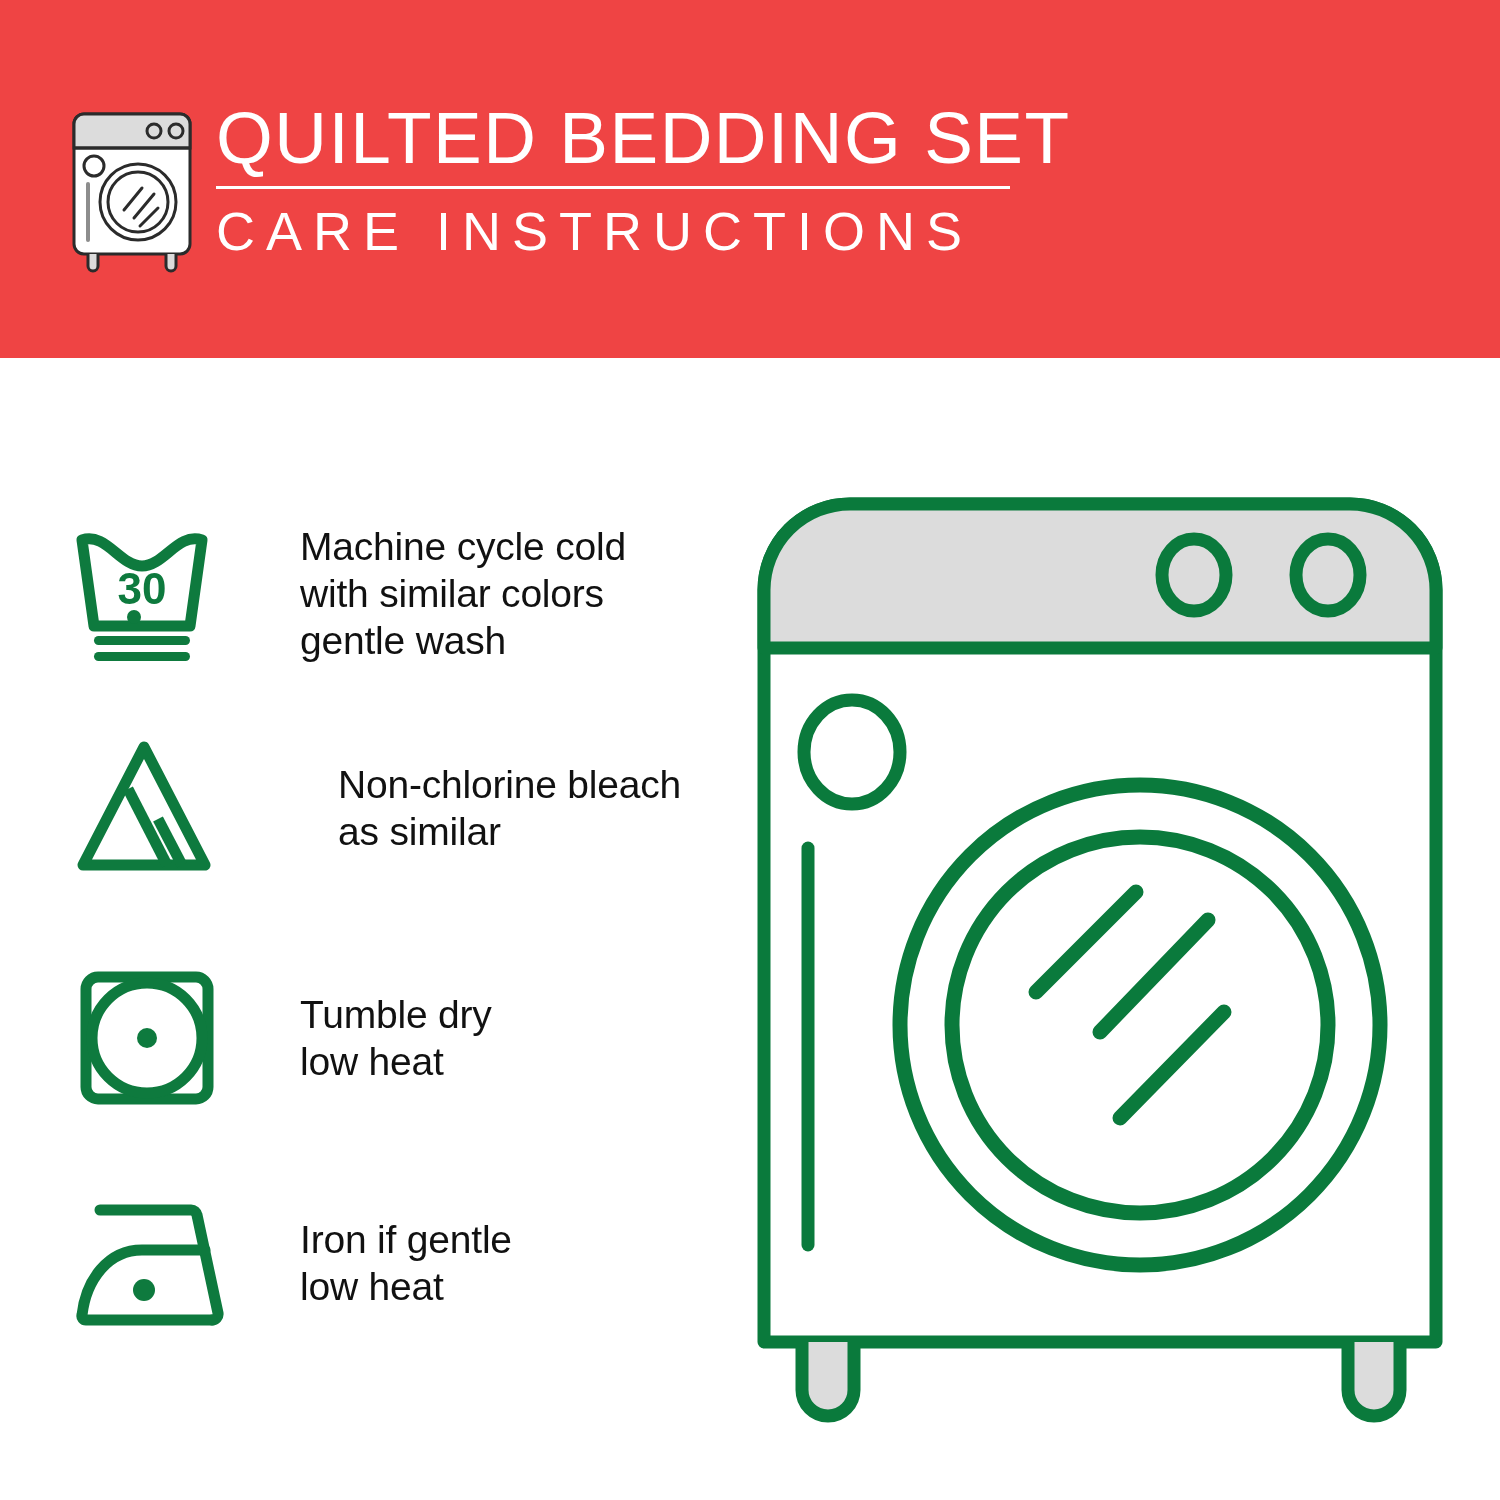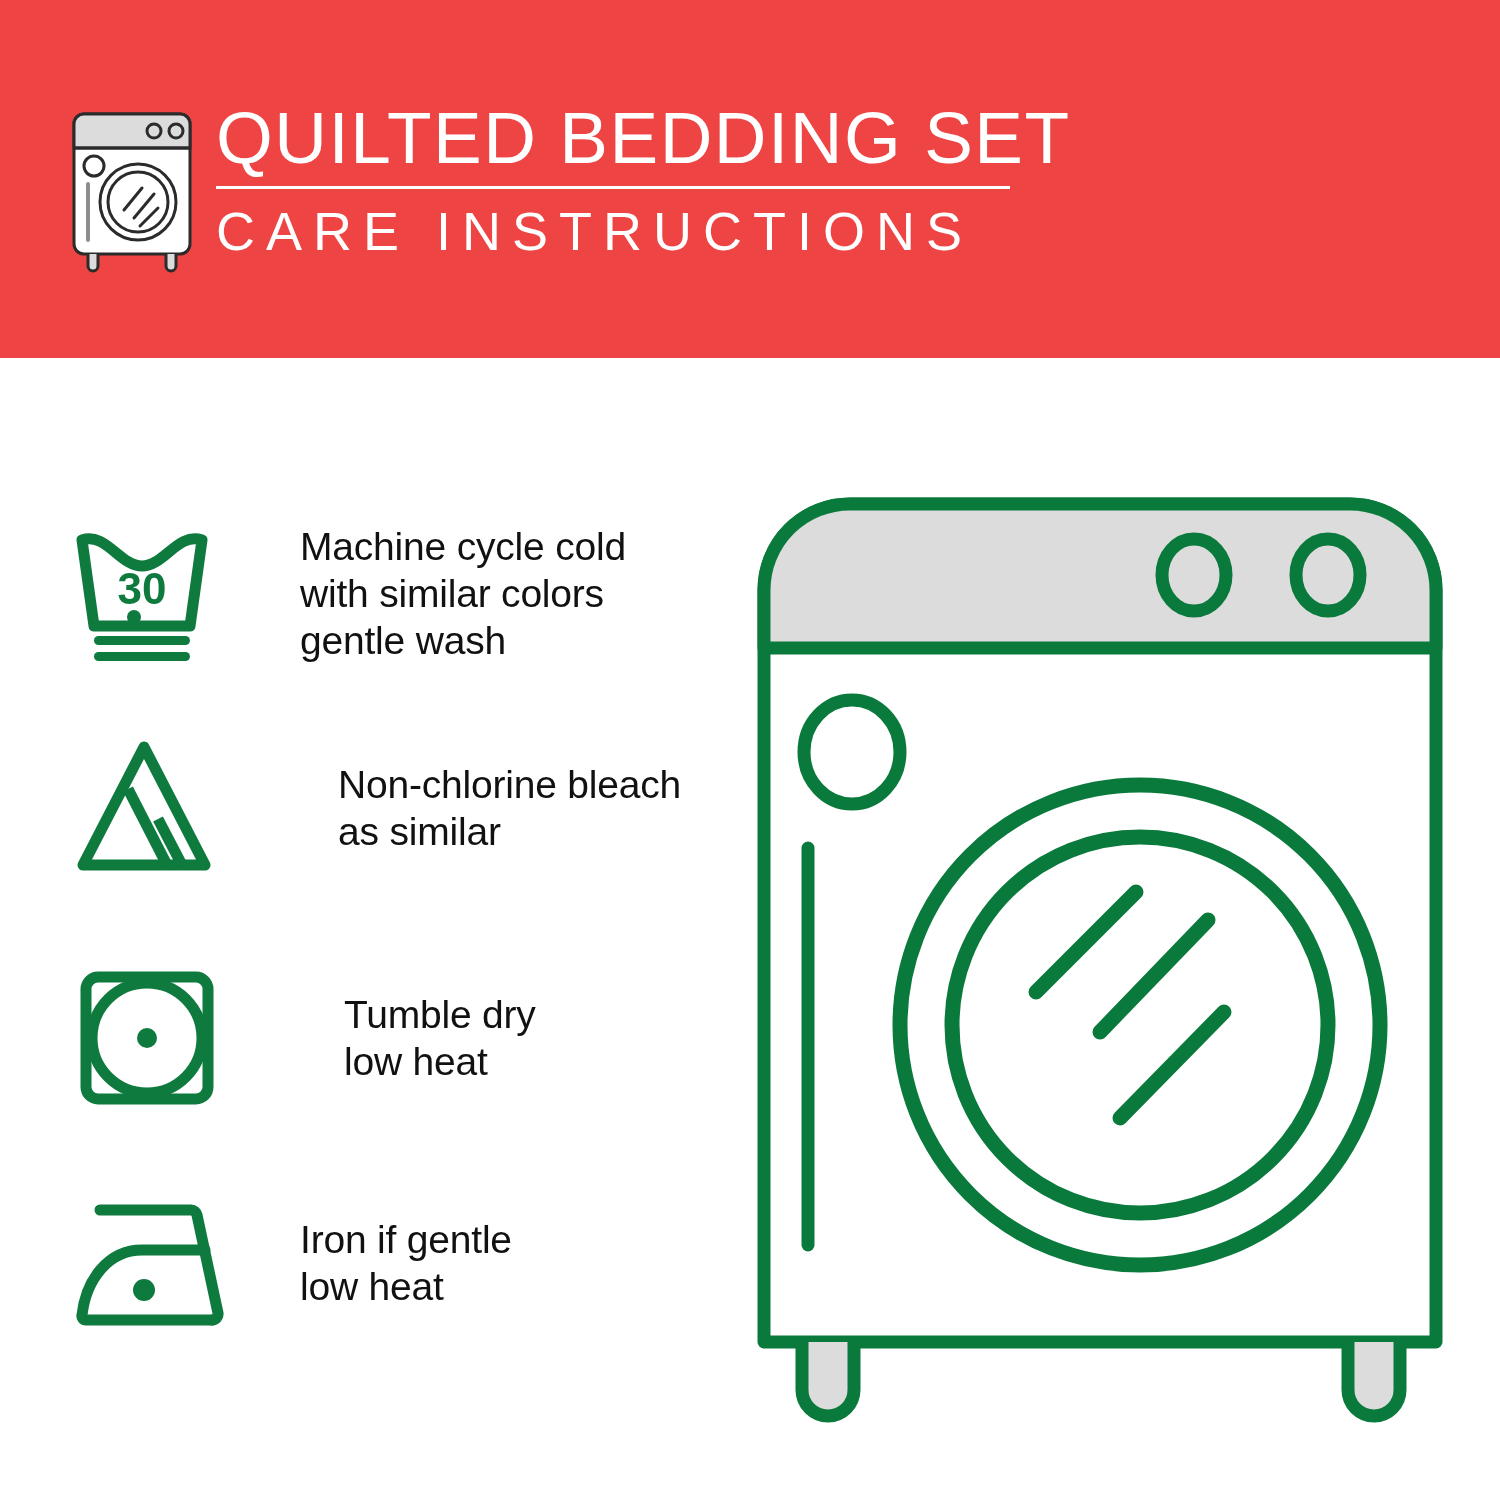--- a/index.html
+++ b/index.html
@@ -77,21 +77,21 @@
   }
   .care-row {
     position: absolute;
     left: 72px;
     display: flex;
     align-items: center;
     width: 640px;
   }
   .care-row-0 { top: 160px; }
   .care-row-1 { top: 375px; gap: 38px; }
-  .care-row-2 { top: 605px; gap: 44px; }
+  .care-row-2 { top: 605px; }
   .care-row-3 { top: 830px; }
 
   .care-symbol {
     width: 160px;
     height: 150px;
     flex: 0 0 160px;
     display: flex;
     align-items: center;
     justify-content: flex-start;
   }

